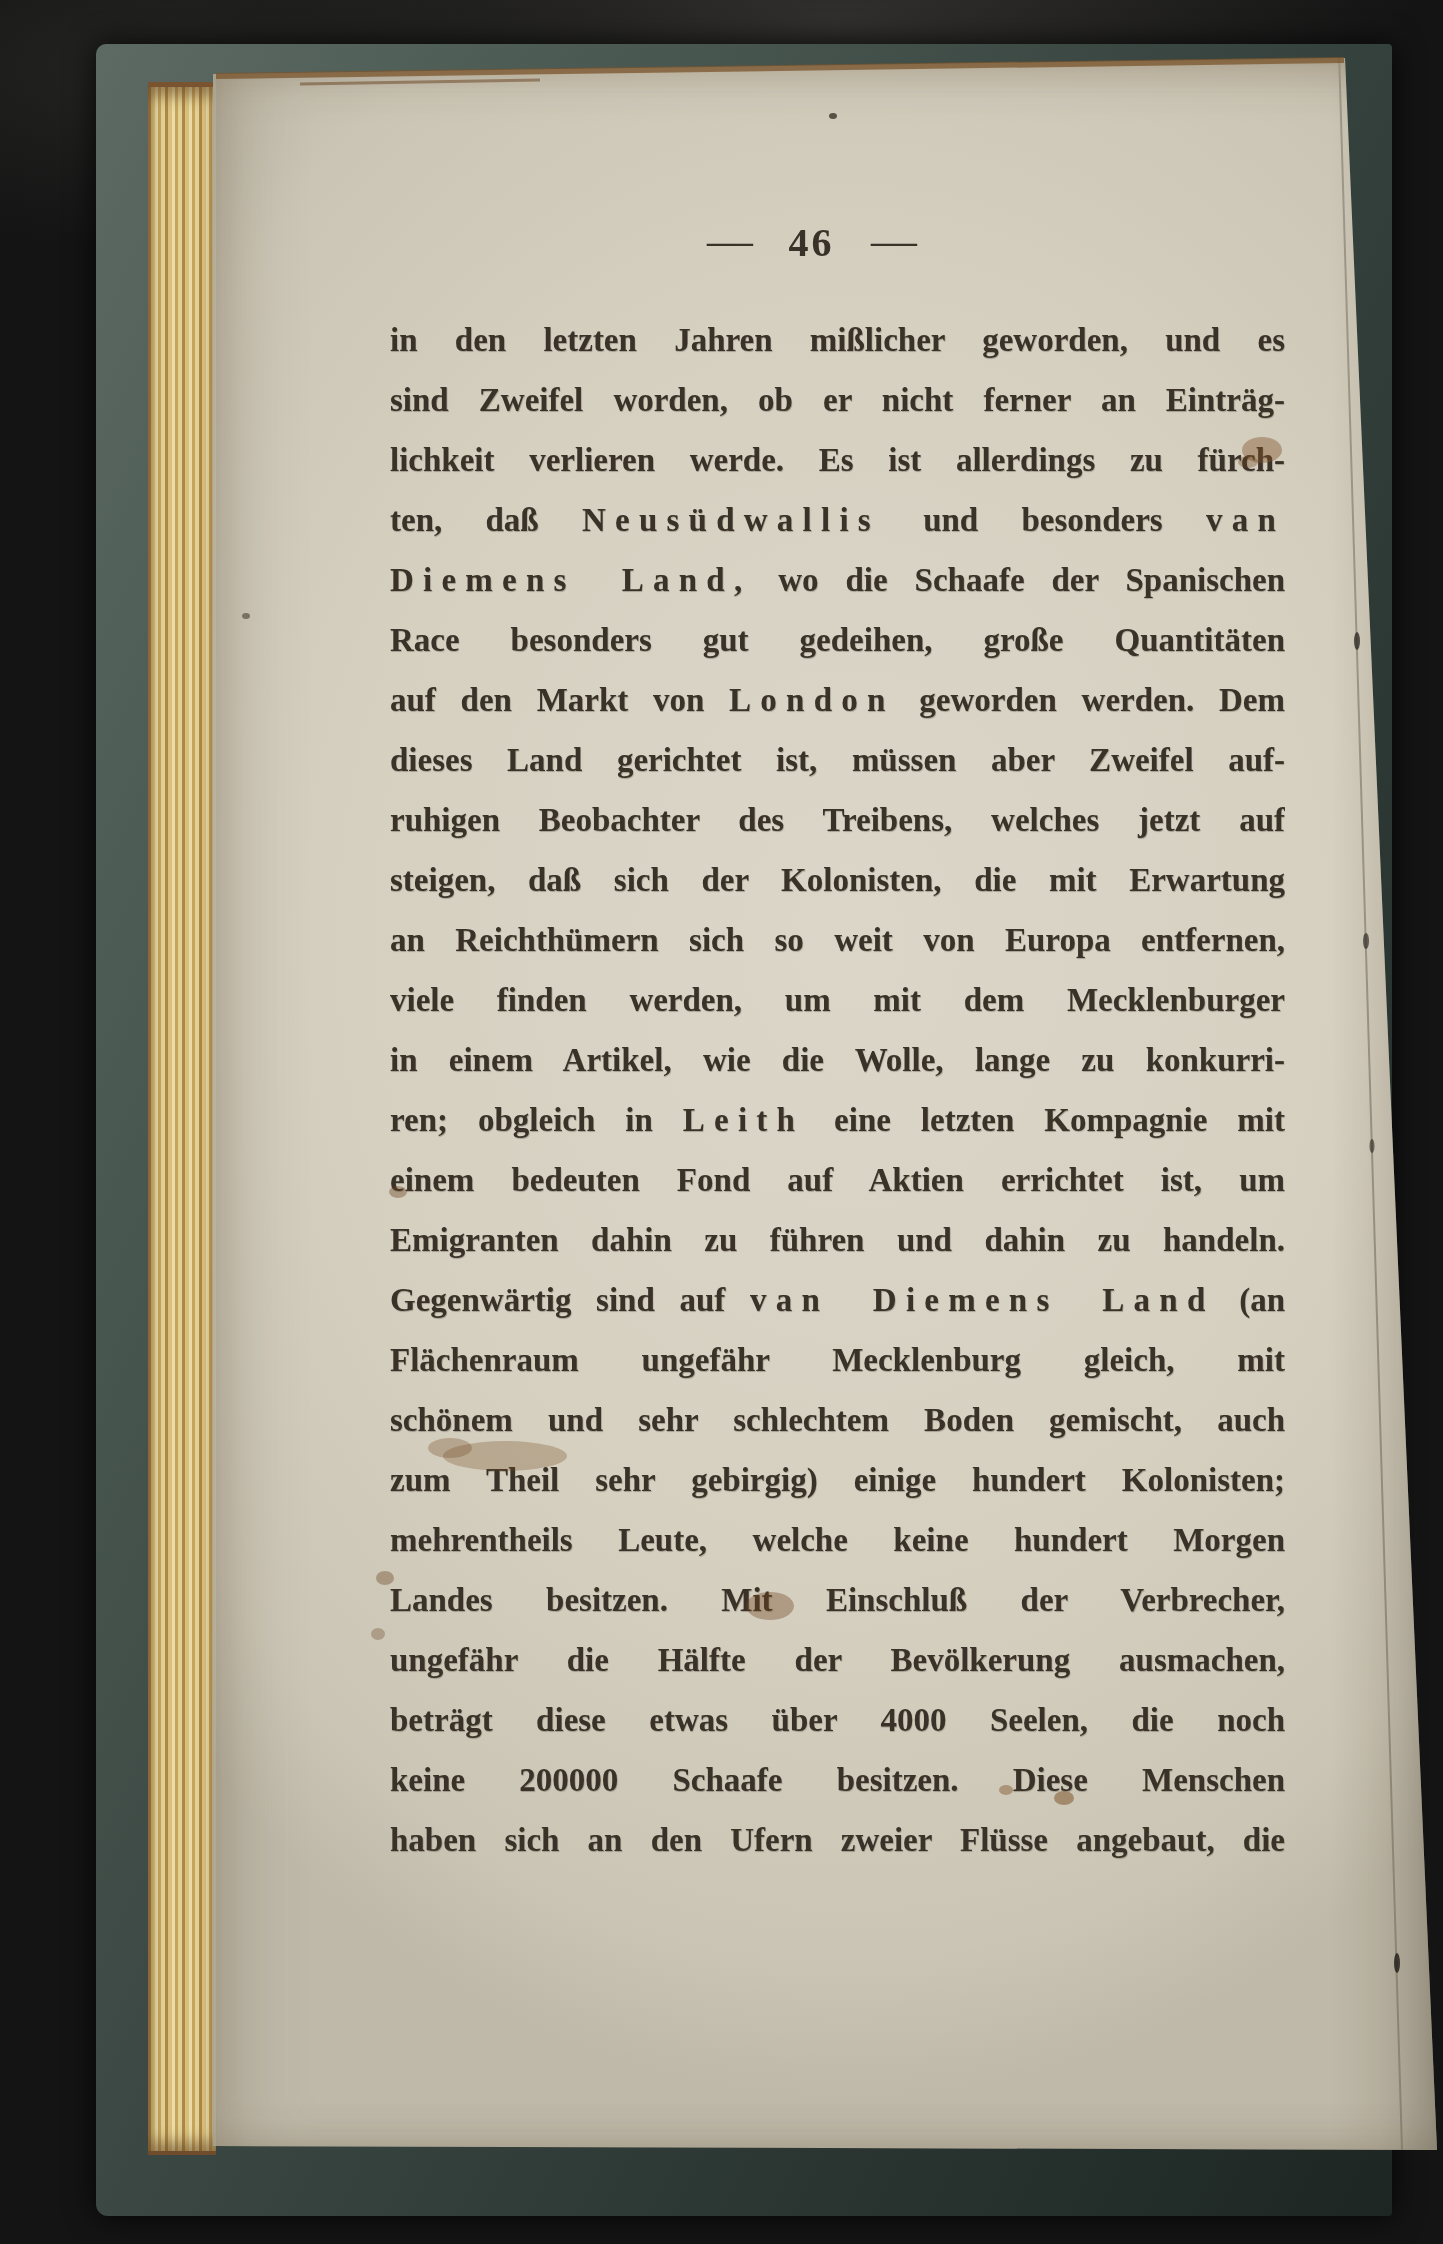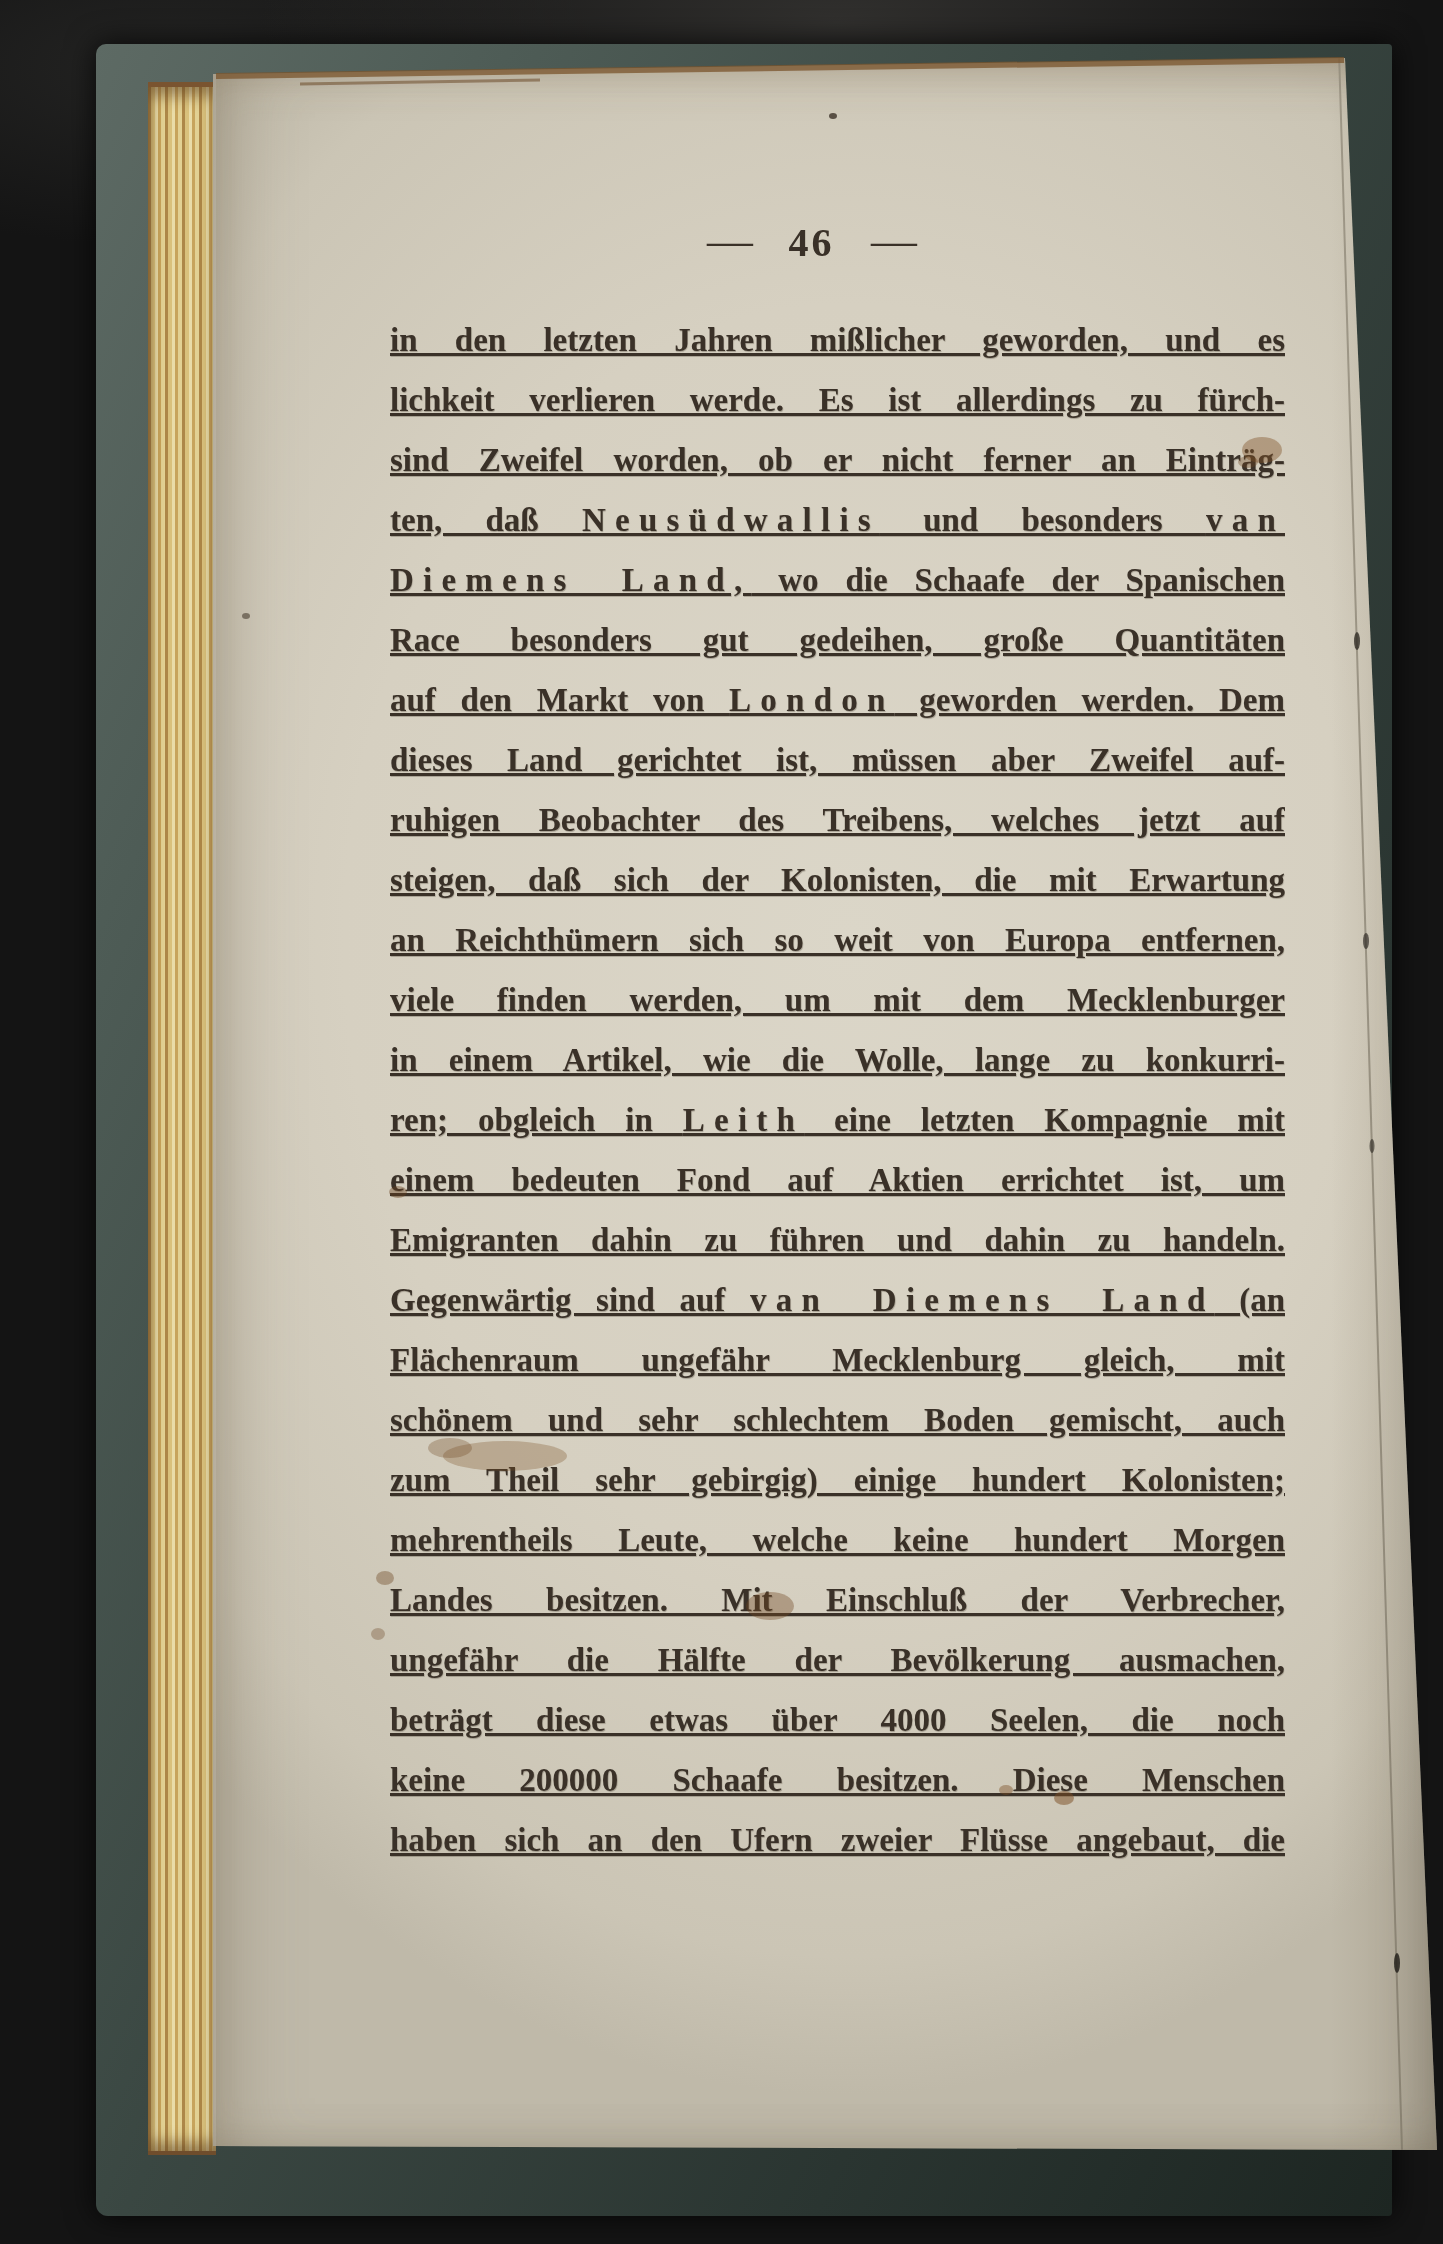--- a/index.html
+++ b/index.html
@@ -71,21 +71,21 @@
     position:absolute;left:177px;top:252px;width:895px;
     color:var(--ink);
   }
   .line{
     height:60px;line-height:60px;overflow:hidden;
     font-size:33px;font-weight:700;
     text-align:justify;text-align-last:justify;
     text-shadow:0.6px 0.9px 0.7px rgba(55,45,32,.30);
     white-space:nowrap;
   }
-  .line span{white-space:pre;text-decoration:underline;}
+  .line span{white-space:pre;}
   .sperr{letter-spacing:.28em;word-spacing:.30em;}
   .marks{position:absolute;inset:0;pointer-events:none;}
 </style>
 </head>
 <body>
 
 <div class="scene">
 
   <div class="cover"></div>
 
@@ -96,22 +96,22 @@
     <div class="fold-line"></div>
 
     <div class="page-header">
       <span class="dash">—</span>
       <span class="pagenum">46</span>
       <span class="dash">—</span>
     </div>
 
     <div class="textblock" id="textblock">
         <div class="line"><span>in den letzten Jahren mißlicher geworden, und es</span></div>
+        <div class="line"><span>sind Zweifel worden, ob er nicht ferner an Einträg-</span></div>
         <div class="line"><span>lichkeit verlieren werde. Es ist allerdings zu fürch-</span></div>
-        <div class="line"><span>sind Zweifel worden, ob er nicht ferner an Einträg-</span></div>
         <div class="line"><span>ten, daß </span><span class="sperr">Neusüdwallis</span><span> und besonders </span><span class="sperr">van</span></div>
         <div class="line"><span class="sperr">Diemens Land,</span><span> wo die Schaafe der Spanischen</span></div>
         <div class="line"><span>Race besonders gut gedeihen, große Quantitäten</span></div>
         <div class="line"><span>auf den Markt von </span><span class="sperr">London</span><span> geworden werden. Dem</span></div>
         <div class="line"><span>dieses Land gerichtet ist, müssen aber Zweifel auf-</span></div>
         <div class="line"><span>ruhigen Beobachter des Treibens, welches jetzt auf</span></div>
         <div class="line"><span>steigen, daß sich der Kolonisten, die mit Erwartung</span></div>
         <div class="line"><span>an Reichthümern sich so weit von Europa entfernen,</span></div>
         <div class="line"><span>viele finden werden, um mit dem Mecklenburger</span></div>
         <div class="line"><span>in einem Artikel, wie die Wolle, lange zu konkurri-</span></div>

